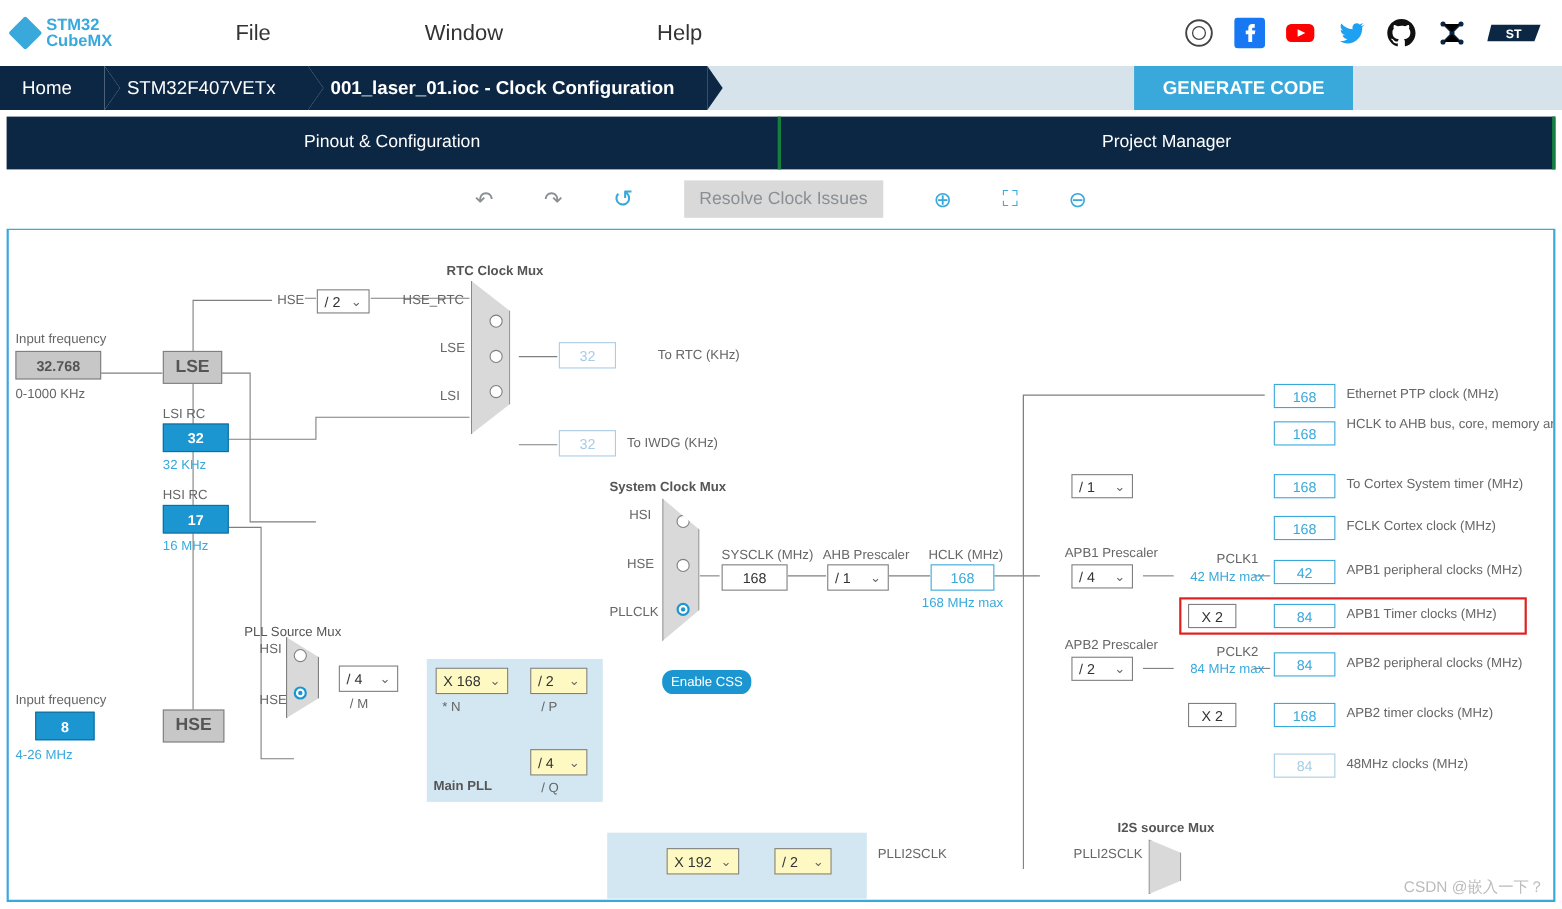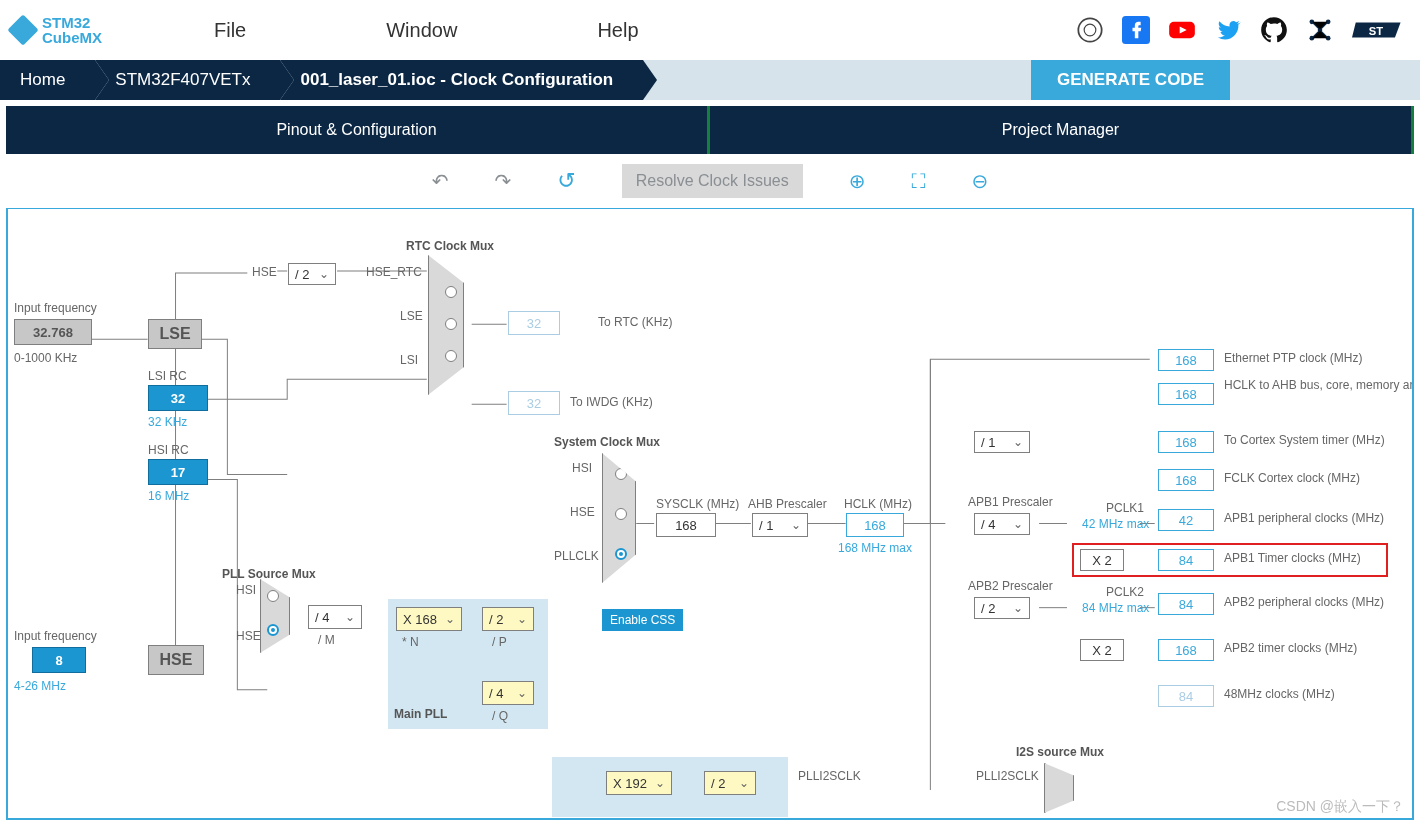--- a/index.html
+++ b/index.html
@@ -54,21 +54,21 @@
   .box.out.dim { color:#aacde4; border-color:#aacde4; }
   .box.sel { border:1px solid #7f7f7f; background:#fff; display:flex; justify-content:space-between; padding:0 6px; cursor:pointer; }
   .box.sel::after { content:"⌄"; font-size:12px; color:#666; margin-left:4px; }
   .box.sel.light { background:#fef9c3; }
   .lbl { position:absolute; font-size:12px; color:#666; white-space:nowrap; }
   .lbl.blue { color:#39a9dc; }
   .mux { position:absolute; background:#d9d9d9; border:1px solid #7f7f7f; }
   .mux .dot { position:absolute; width:12px; height:12px; border:1px solid #7f7f7f; border-radius:50%; background:#fff; }
   .mux .dot.sel { border:2px solid #1b96d1; }
   .mux .dot.sel::after { content:""; position:absolute; inset:2px; background:#1b96d1; border-radius:50%; }
-  .enable-css { position:absolute; background:#1b96d1; color:#fff; font-size:12px; padding:4px 8px; cursor:pointer; }
+  .enable-css { position:absolute; background:#1b96d1; color:#fff; font-size:12px; padding:4px 8px; cursor:pointer;border-radius:10px; }
   .pll-block { position:absolute; background:#d3e7f2; border:none; }
   .highlight-red { position:absolute; border:2px solid #e02020; }
   .watermark { position:absolute; right:8px; bottom:2px; color:#bbb; font-size:14px; pointer-events:none; }
 </style>
 </head>
 <body>
 
 <div class="menubar">
   <div class="logo">
     <div class="cube"></div>
@@ -190,21 +190,21 @@
 
     <div class="lbl" style="left:140px;top:234px">HSI RC</div>
     <div class="box blue" style="left:140px;top:250px;width:60px;height:26px">17</div>
     <div class="lbl blue" style="left:140px;top:280px">16 MHz</div>
 
     <div class="lbl" style="left:6px;top:420px">Input frequency</div>
     <div class="box blue" style="left:24px;top:438px;width:54px;height:26px">8</div>
     <div class="lbl blue" style="left:6px;top:470px">4-26 MHz</div>
     <div class="box grey" style="left:140px;top:436px;width:56px;height:30px;font-size:16px">HSE</div>
 
-    <div class="lbl" style="left:214px;top:358px;font-weight:700;color:#555">PLL Source Mux</div>
+    <div class="lbl" style="left:214px;top:358px;font-weight:400;color:#555">PLL Source Mux</div>
     <div class="lbl" style="left:228px;top:374px">HSI</div>
     <div class="lbl" style="left:228px;top:420px">HSE</div>
     <div class="mux" style="left:252px;top:370px;width:30px;height:74px;clip-path:polygon(0 0,100% 25%,100% 75%,0 100%)">
       <div class="dot" style="left:6px;top:10px"></div>
       <div class="dot sel" style="left:6px;top:44px"></div>
     </div>
     <div class="box sel" style="left:300px;top:396px;width:54px;height:24px">/ 4</div>
     <div class="lbl" style="left:310px;top:424px">/ M</div>
 
     <div class="pll-block" style="left:380px;top:390px;width:160px;height:130px"></div>

